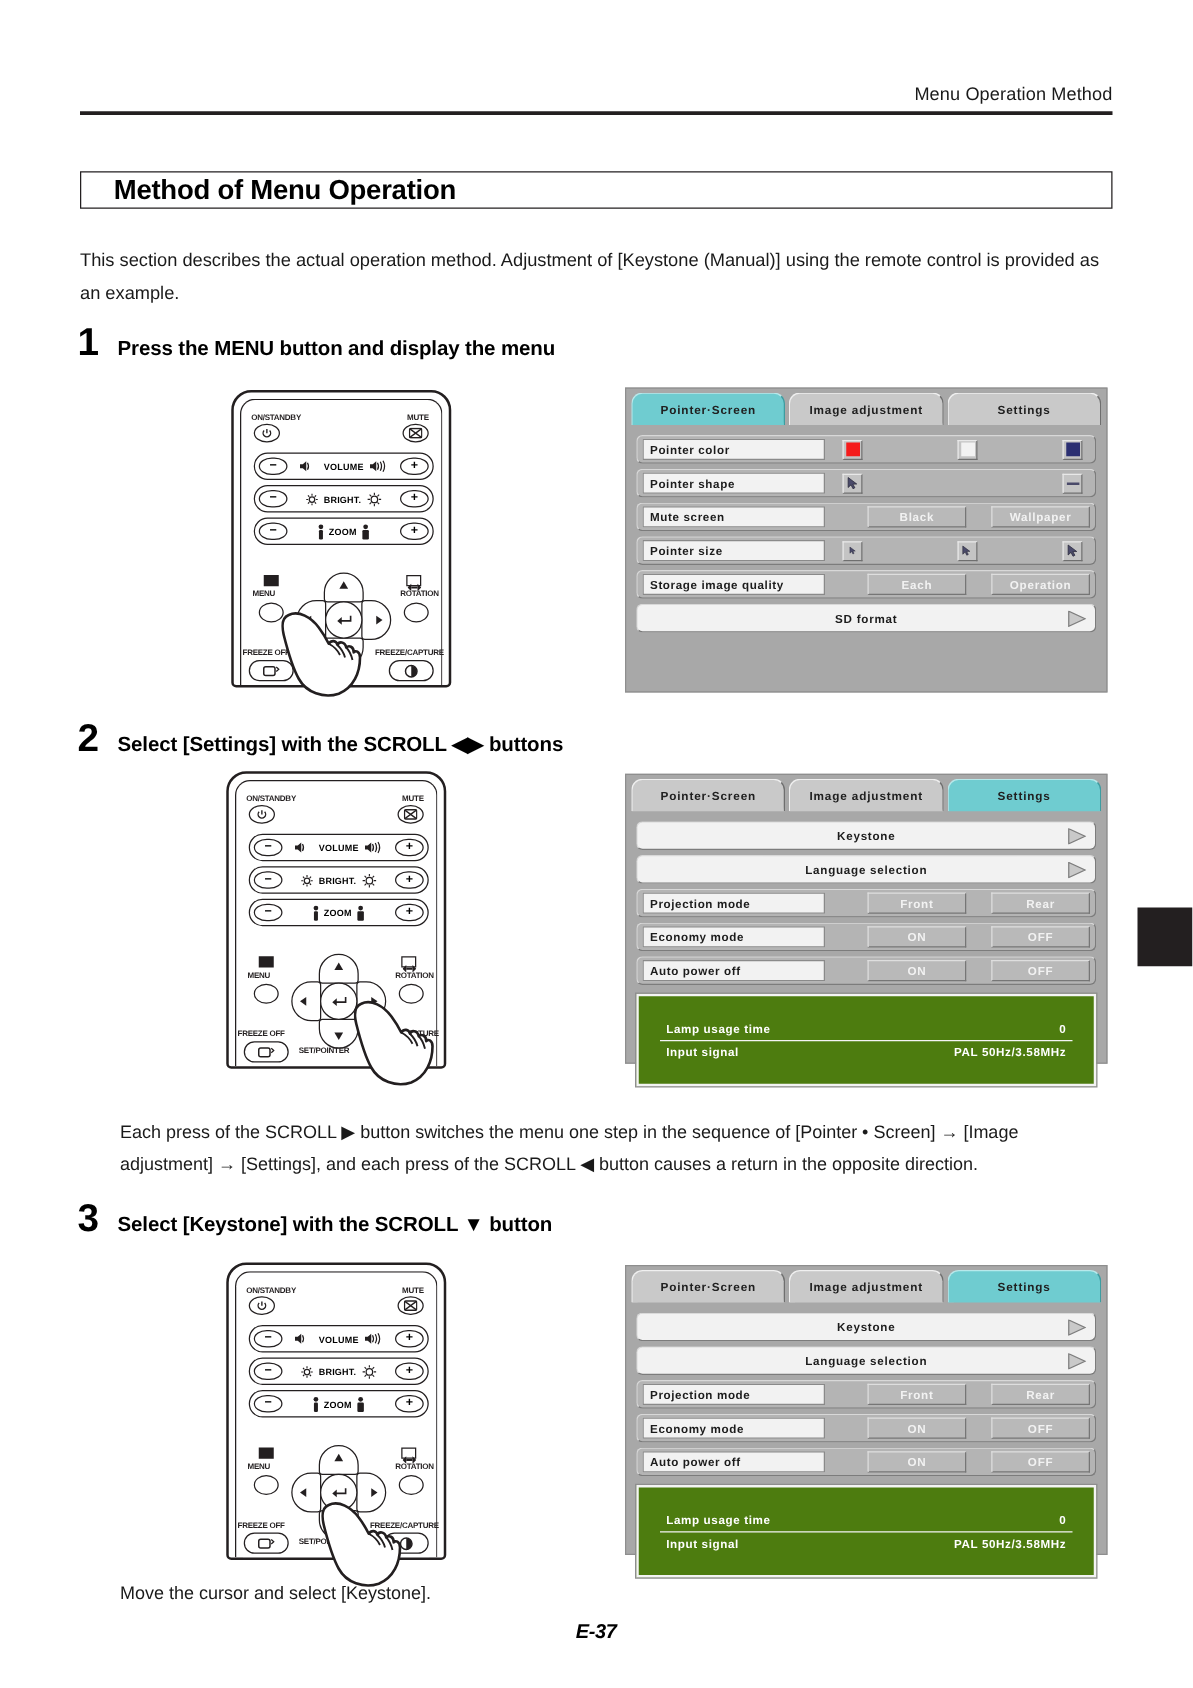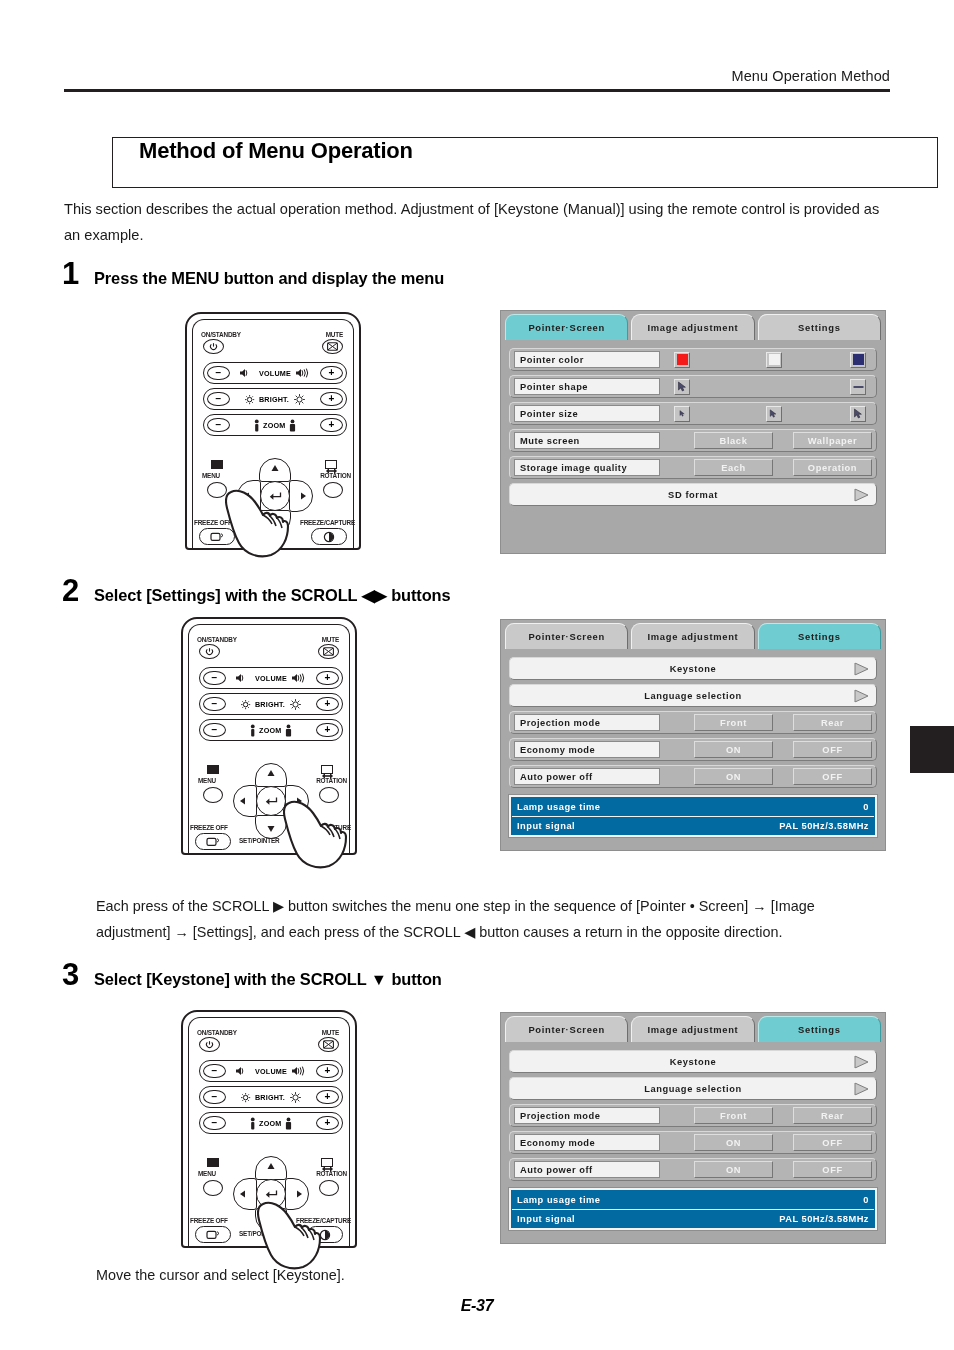--- a/index.html
+++ b/index.html
@@ -13,22 +13,22 @@
     overflow: hidden;
   }
 
   
   .header { position:absolute; left:64px; top:68px; width:826px; }
   .header-title { text-align:right; font-size:14.5px; color:#1a1a1a; letter-spacing:.1px; }
   .header-rule { margin-top:5px; border-bottom:3px solid #231f20; }
 
   
   .title-box {
-    position:absolute; left:64px; top:137px; width:826px; height:51px;
-    border:1.6px solid #231f20; display:flex; margin-left:48px;
+    position:absolute; left:64px; top:137px; width:826px; height:30px;
+    border:1.6px solid #231f20; display:flex; align-items:center;
   }
   .title-box h1 { margin:0 0 0 26px; font-size:22px; font-weight:bold; letter-spacing:-.2px; }
 
   
   .intro {
     position:absolute; left:64px; top:196px; width:826px;
     font-size:14.6px; line-height:26px; color:#1a1a1a;
   }
 
   
@@ -168,22 +168,22 @@
   .mrow-wide {
     position:relative; height:23px; margin-bottom:4px;
     background:#f2f2f2; border:1.3px solid #d8d8d8;
     border-right-color:#7c7c7c; border-bottom-color:#7c7c7c;
     border-radius:5px; display:flex; align-items:center; justify-content:center;
     font-size:9.3px; font-weight:bold; letter-spacing:.6px; color:#1c1c1c;
   }
   .mrow-wide .tri { position:absolute; right:7px; top:50%; transform:translateY(-50%); }
 
   .info-panel {
-    margin-top:7px; background:#0369a1; border:2px solid #f4f4f4;
-    outline:1.3px solid #8e8e8e; padding:1px;
+    margin-top:7px; background:#4d7c0f; border:2px solid #f4f4f4;
+    outline:1.3px solid #8e8e8e; padding:17px;
   }
   .info-line {
     height:18px; display:flex; align-items:center; justify-content:space-between;
     padding:0 5px; color:#fff; font-size:9.3px; font-weight:bold; letter-spacing:.5px;
   }
   .info-line + .info-line { border-top:1.6px solid #f4f4f4; }
 </style>
 </head>
 <body>
 
@@ -669,20 +669,27 @@
               </svg>
             </div>
           </div>
           <div style="position:absolute;right:6px">
             <div class="icon-box">
               <svg width="11" height="4" viewBox="0 0 11 4">
                 <rect x="0.5" y="1" width="10" height="2" fill="#4a4a6a"></rect>
               </svg>
             </div>
           </div>
+        </div>
+      </div>
+      <div class="mrow">
+        <div class="mlabel">Mute screen</div>
+        <div class="mopts">
+          <div style="position:absolute;left:34px" class="mopt-btn">Black</div>
+          <div style="position:absolute;right:0" class="mopt-btn">Wallpaper</div>
         </div>
       </div>
       <div class="mrow">
         <div class="mlabel">Pointer size</div>
         <div class="mopts">
           <div style="position:absolute;left:14px;">
             <div class="icon-box">
               <svg width="6.82" height="6.82" viewBox="0 0 11 11">
                 <polygon points="1.5,1 1.5,9 3.8,6.9 5.4,10 6.9,9.2 5.3,6.3 8.4,6.2" fill="#4a4a6a" stroke="#2a2a3a" stroke-width="0.6"></polygon>
               </svg>
@@ -698,27 +705,20 @@
           <div style="position:absolute;left:0px;right:6px;left:auto;">
             <div class="icon-box">
               <svg width="11" height="11" viewBox="0 0 11 11">
                 <polygon points="1.5,1 1.5,9 3.8,6.9 5.4,10 6.9,9.2 5.3,6.3 8.4,6.2" fill="#4a4a6a" stroke="#2a2a3a" stroke-width="0.6"></polygon>
               </svg>
             </div>
           </div>
         </div>
       </div>
       <div class="mrow">
-        <div class="mlabel">Mute screen</div>
-        <div class="mopts">
-          <div style="position:absolute;left:34px" class="mopt-btn">Black</div>
-          <div style="position:absolute;right:0" class="mopt-btn">Wallpaper</div>
-        </div>
-      </div>
-      <div class="mrow">
         <div class="mlabel">Storage image quality</div>
         <div class="mopts">
           <div style="position:absolute;left:34px" class="mopt-btn">Each</div>
           <div style="position:absolute;right:0" class="mopt-btn">Operation</div>
         </div>
       </div>
       <div class="mrow-wide">
         <span>SD format</span>
         <svg class="tri" width="15" height="13" viewBox="0 0 15 13">
           <polygon points="1,0.5 1,12.5 14,6.5" fill="#c9c9c9" stroke="#7e7e7e" stroke-width="1"></polygon>

